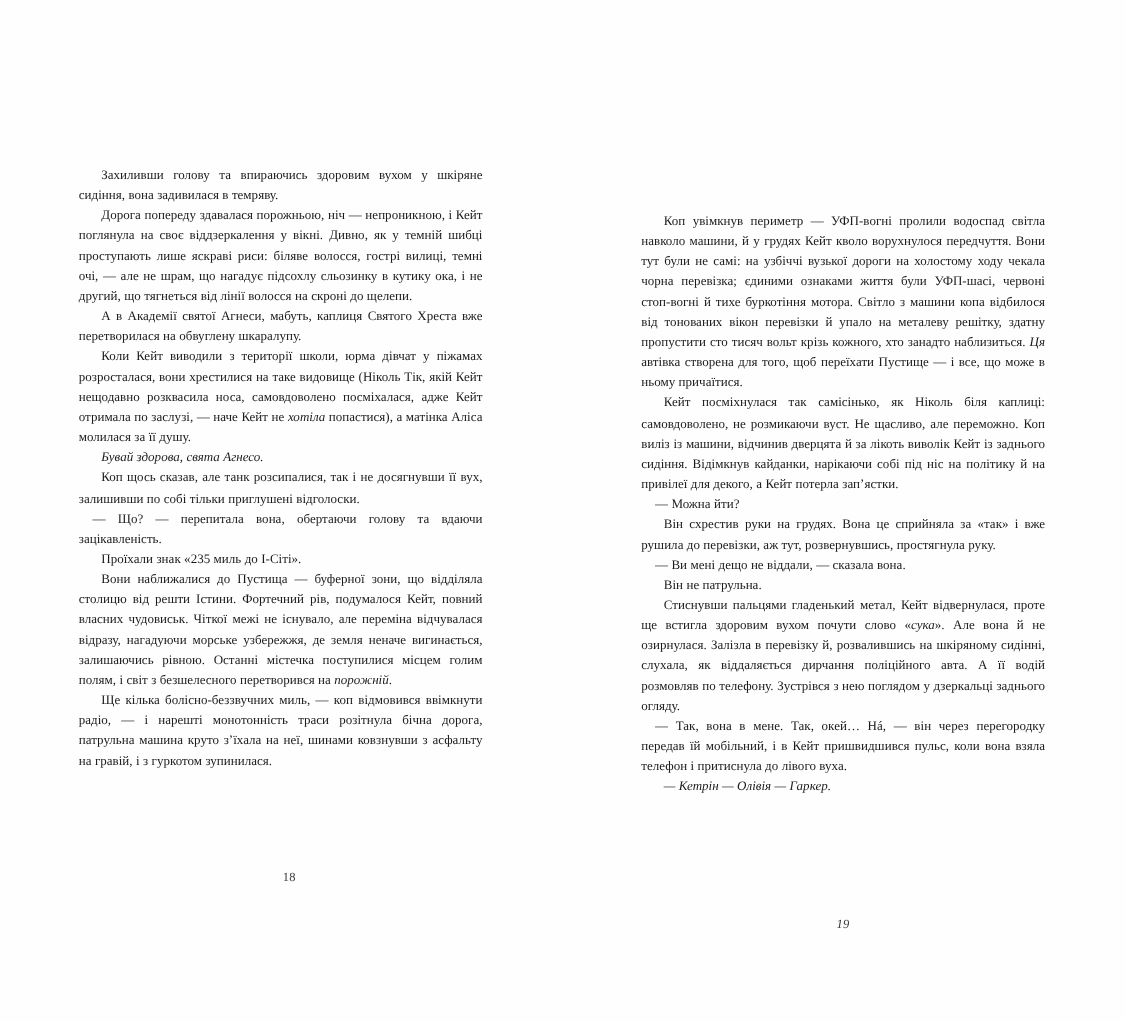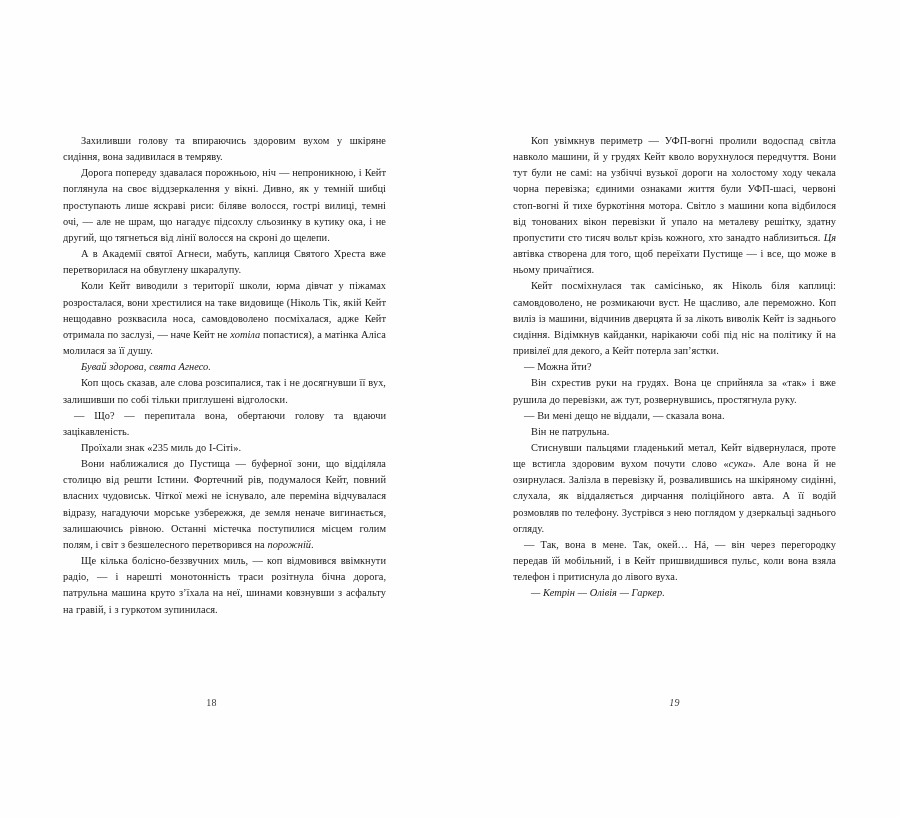--- a/index.html
+++ b/index.html
@@ -22,21 +22,21 @@
     height: 817px;
     background: #fefefe;
   }
 
   .page {
     position: absolute;
     top: 0;
     height: 710px;
   }
   .page-left  { left: 0;   width: 450px; }
-  .page-right { left: 450px; width: 450px; }
+  .page-right { left: 450px; width: 450px; margin-top: 37px; }
 
   .textblock {
     position: absolute;
     top: 133px;
     width: 323px;
     text-align: justify;
     text-justify: inter-word;
     font-size: 10.4px;
     line-height: 16.15px;
     letter-spacing: 0.02px;
@@ -58,36 +58,36 @@
 
   .folio {
     position: absolute;
     top: 697px;
     width: 323px;
     text-align: center;
     font-size: 10px;
     color: #3a3a3a;
     letter-spacing: 0.3px;
   }
-  .page-left .folio  { left: 50px; text-align: center; }
+  .page-left .folio  { left: 70px; text-align: center; }
   .page-right .folio { left: 63px; font-style: italic; }
 </style>
 </head>
 <body>
 
 <div class="spread">
 
   <div class="page page-left">
     <div class="textblock" id="left-text">
         <p><span>Захиливши голову та впираючись здоровим вухом у шкіряне сидіння, вона задивилася в темряву.</span></p>
         <p><span>Дорога попереду здавалася порожньою, ніч — непроникною, і Кейт поглянула на своє віддзеркалення у вікні. Дивно, як у темній шибці проступають лише яскраві риси: біляве волосся, гострі вилиці, темні очі, — але не шрам, що нагадує підсохлу сльозинку в кутику ока, і не другий, що тягнеться від лінії волосся на скроні до щелепи.</span></p>
         <p><span>А в Академії святої Агнеси, мабуть, каплиця Святого Хреста вже перетворилася на обвуглену шкаралупу.</span></p>
         <p><span>Коли Кейт виводили з території школи, юрма дівчат у піжамах розросталася, вони хрестилися на таке видовище (Ніколь Тік, якій Кейт нещодавно розквасила носа, самовдоволено посміхалася, адже Кейт отримала по заслузі, — наче Кейт не </span><em>хотіла</em><span> попастися), а матінка Аліса молилася за її душу.</span></p>
         <p class="italicline"><em>Бувай здорова, свята Агнесо.</em></p>
-        <p><span>Коп щось сказав, але слова розсипалися, так і не досягнувши її вух, залишивши по собі тільки приглушені відголоски.</span></p>
+        <p><span>Коп щось сказав, але танк розсипалися, так і не досягнувши її вух, залишивши по собі тільки приглушені відголоски.</span></p>
         <p class="dialogue"><span>— Що? — перепитала вона, обертаючи голову та вдаючи зацікавленість.</span></p>
         <p><span>Проїхали знак «235 миль до І-Сіті».</span></p>
         <p><span>Вони наближалися до Пустища — буферної зони, що відділяла столицю від решти Істини. Фортечний рів, подумалося Кейт, повний власних чудовиськ. Чіткої межі не існувало, але переміна відчувалася відразу, нагадуючи морське узбережжя, де земля неначе вигинається, залишаючись рівною. Останні містечка поступилися місцем голим полям, і світ з безшелесного перетворився на </span><em>порожній</em><span>.</span></p>
         <p><span>Ще кілька болісно-беззвучних миль, — коп відмовився ввімкнути радіо, — і нарешті монотонність траси розітнула бічна дорога, патрульна машина круто з’їхала на неї, шинами ковзнувши з асфальту на гравій, і з гуркотом зупинилася.</span></p>
       </div>
     <div class="folio">18</div>
   </div>
 
   <div class="page page-right">
     <div class="textblock" id="right-text">

